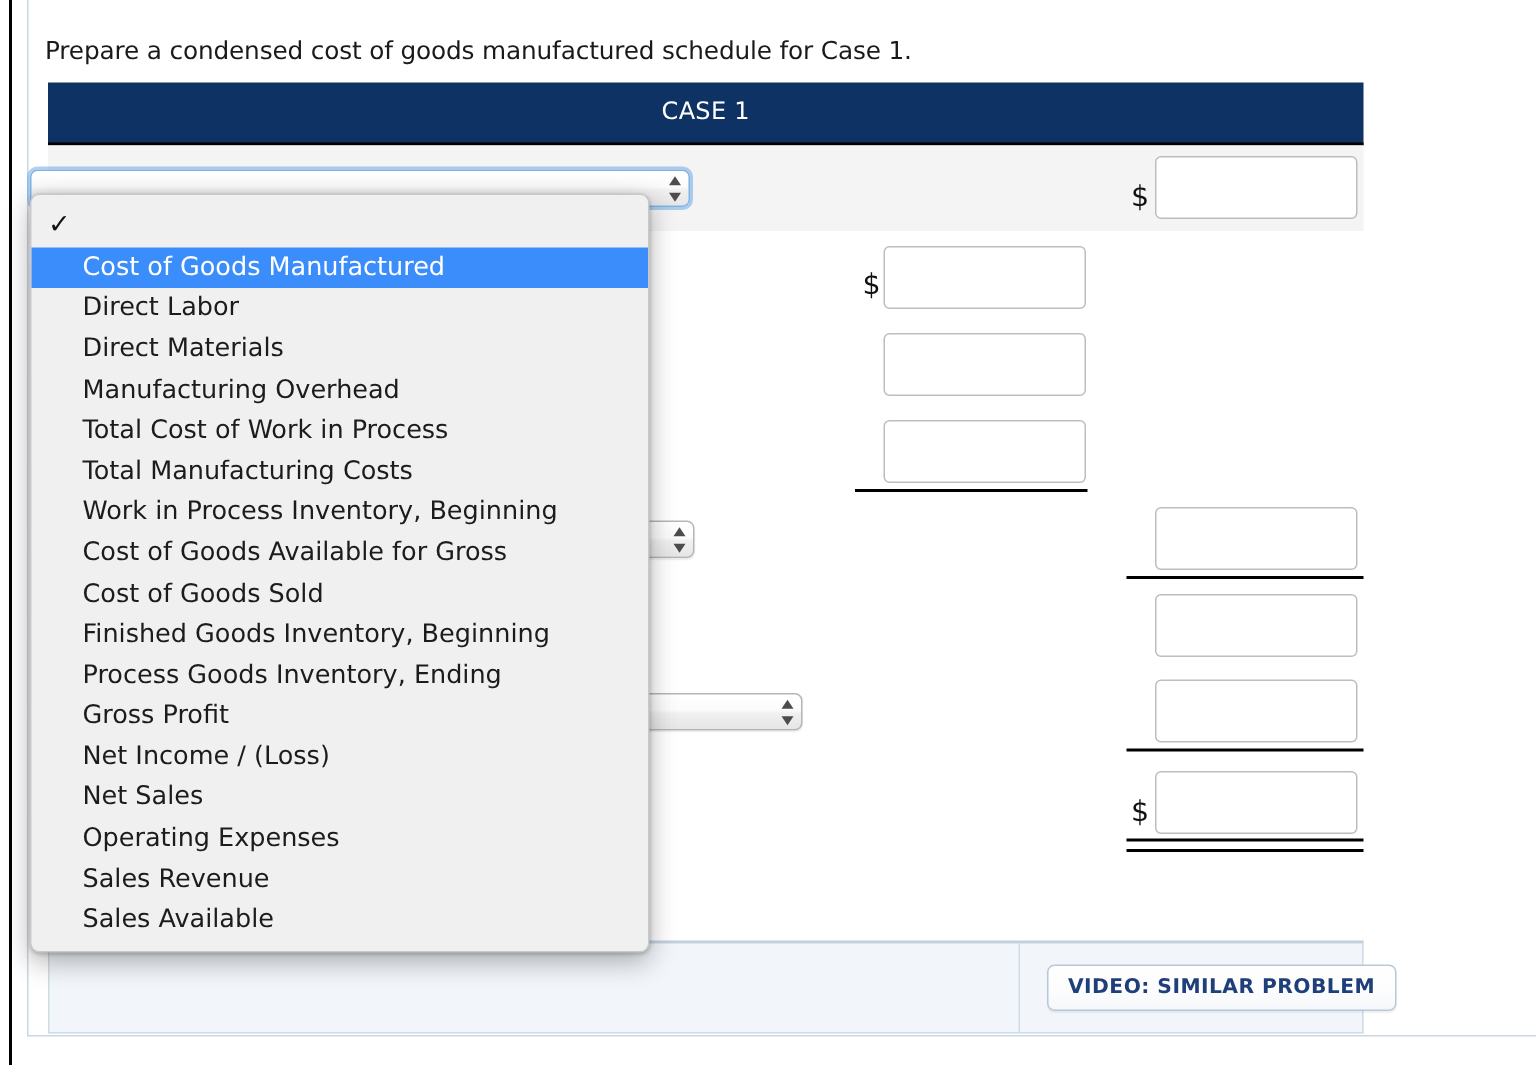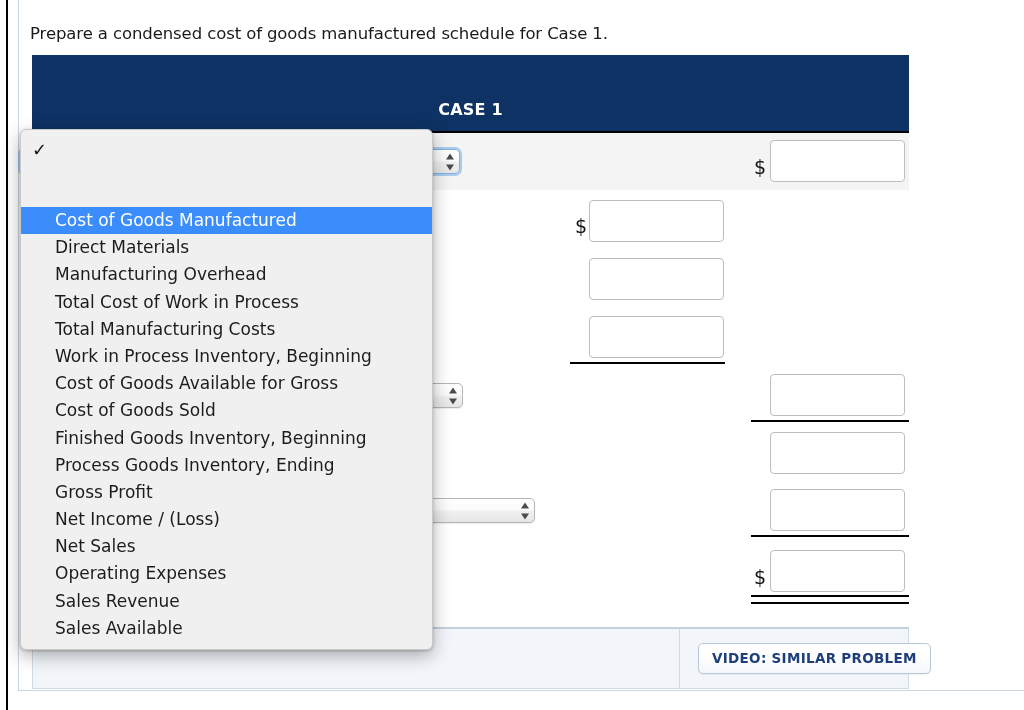--- a/index.html
+++ b/index.html
@@ -55,24 +55,23 @@
   }
   .sched-header {
     background: #0d3263;
     color: #ffffff;
     text-align: center;
     padding: 9px 0 11px 0;
     border-bottom: 2px solid #000000;
   }
   .sched-header .case-line {
     font-size: 16px;
-    font-weight: bold;
+    font-weight: normal;
     line-height: 20px;
     letter-spacing: 0.2px;
-    margin-top: 36px;
   }
   .sched-header .title-line {
     font-size: 16px;
     font-weight: bold;
     line-height: 22px;
     letter-spacing: 0.2px;
   }
 
   .sched-body { background: #ffffff; }
 
@@ -211,21 +210,20 @@
     position: absolute;
     left: 11px;
     top: 0;
     font-size: 18px;
     color: #141414;
     font-weight: bold;
   }
   .dd-item.selected {
     background: #3c8dfc;
     color: #ffffff;
-    margin-top: 42px;
   }
 </style>
 </head>
 <body>
 
 <div id="root">
 
   <div class="frame-left"></div>
   <div class="frame-inner-left"></div>
 
@@ -335,20 +333,21 @@
   </div>
 
   <div class="frame-bottom-panel"></div>
 
   <div class="dropdown">
     <div class="dd-item check">
       <span class="dd-check-glyph">✓</span>
       <span></span>
     </div>
     <div class="dd-item selected"><span>Cost of Goods Manufactured</span></div>
+    <div class="dd-item"><span>Direct Labor</span></div>
     <div class="dd-item"><span>Direct Materials</span></div>
     <div class="dd-item"><span>Manufacturing Overhead</span></div>
     <div class="dd-item"><span>Total Cost of Work in Process</span></div>
     <div class="dd-item"><span>Total Manufacturing Costs</span></div>
     <div class="dd-item"><span>Work in Process Inventory, Beginning</span></div>
     <div class="dd-item"><span>Cost of Goods Available for Gross</span></div>
     <div class="dd-item"><span>Cost of Goods Sold</span></div>
     <div class="dd-item"><span>Finished Goods Inventory, Beginning</span></div>
     <div class="dd-item"><span>Process Goods Inventory, Ending</span></div>
     <div class="dd-item"><span>Gross Profit</span></div>

